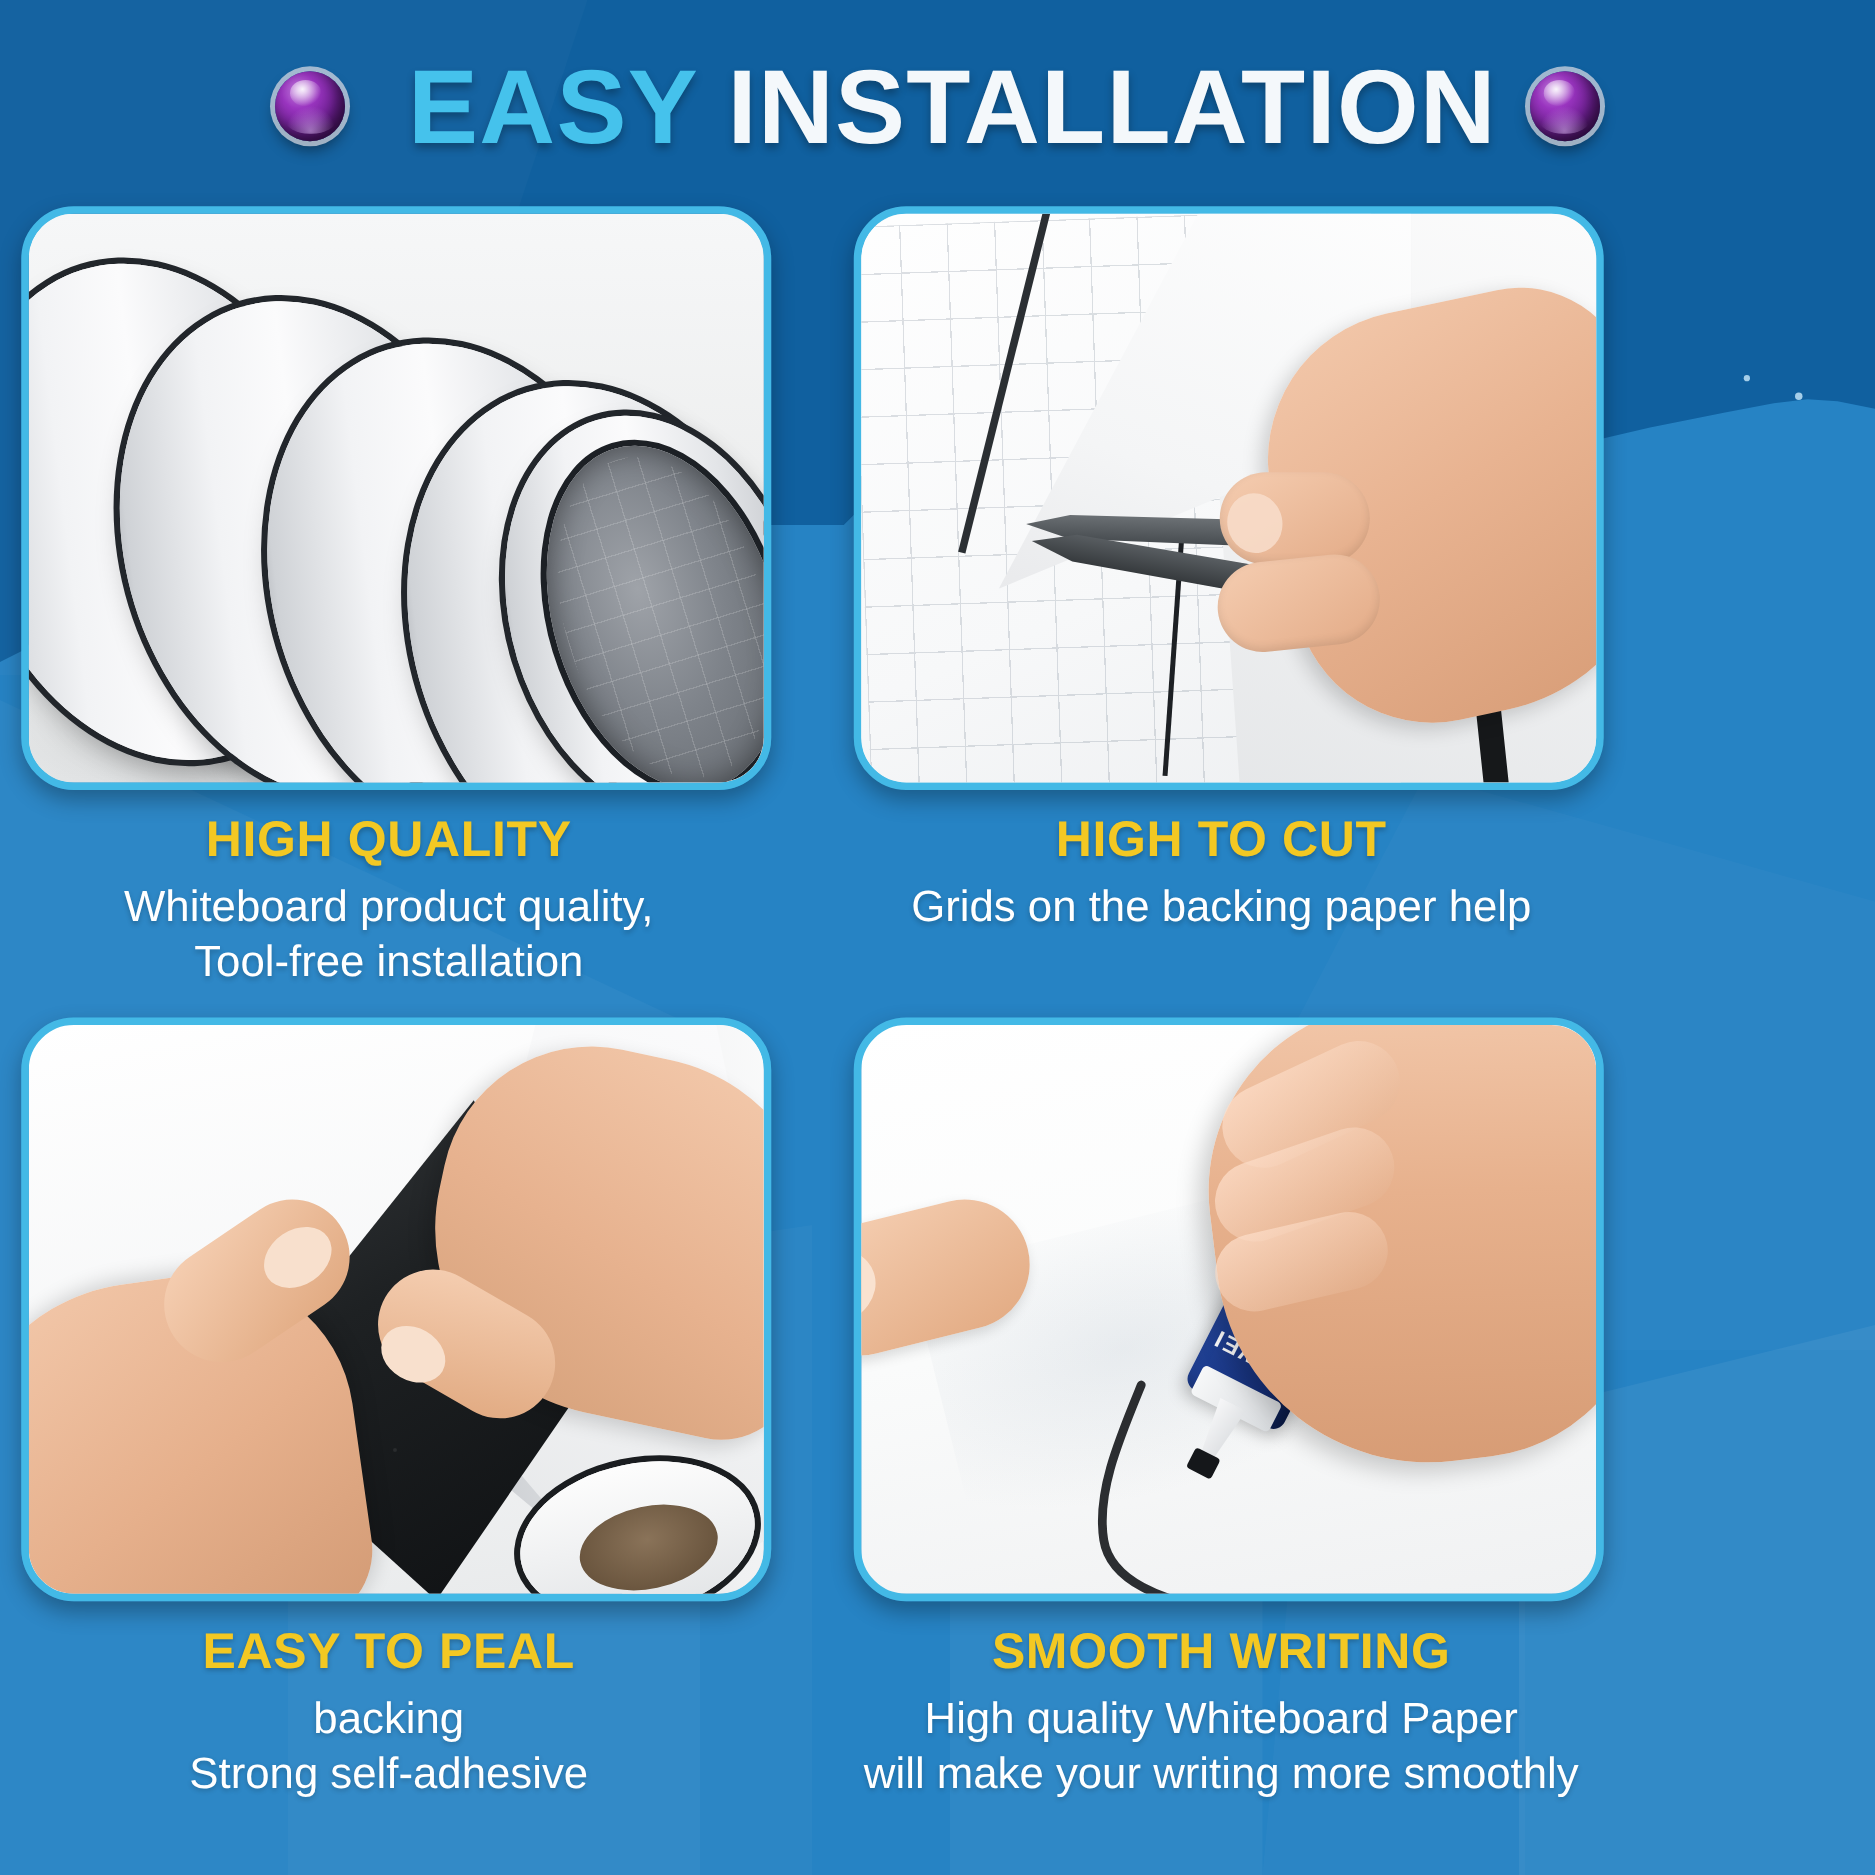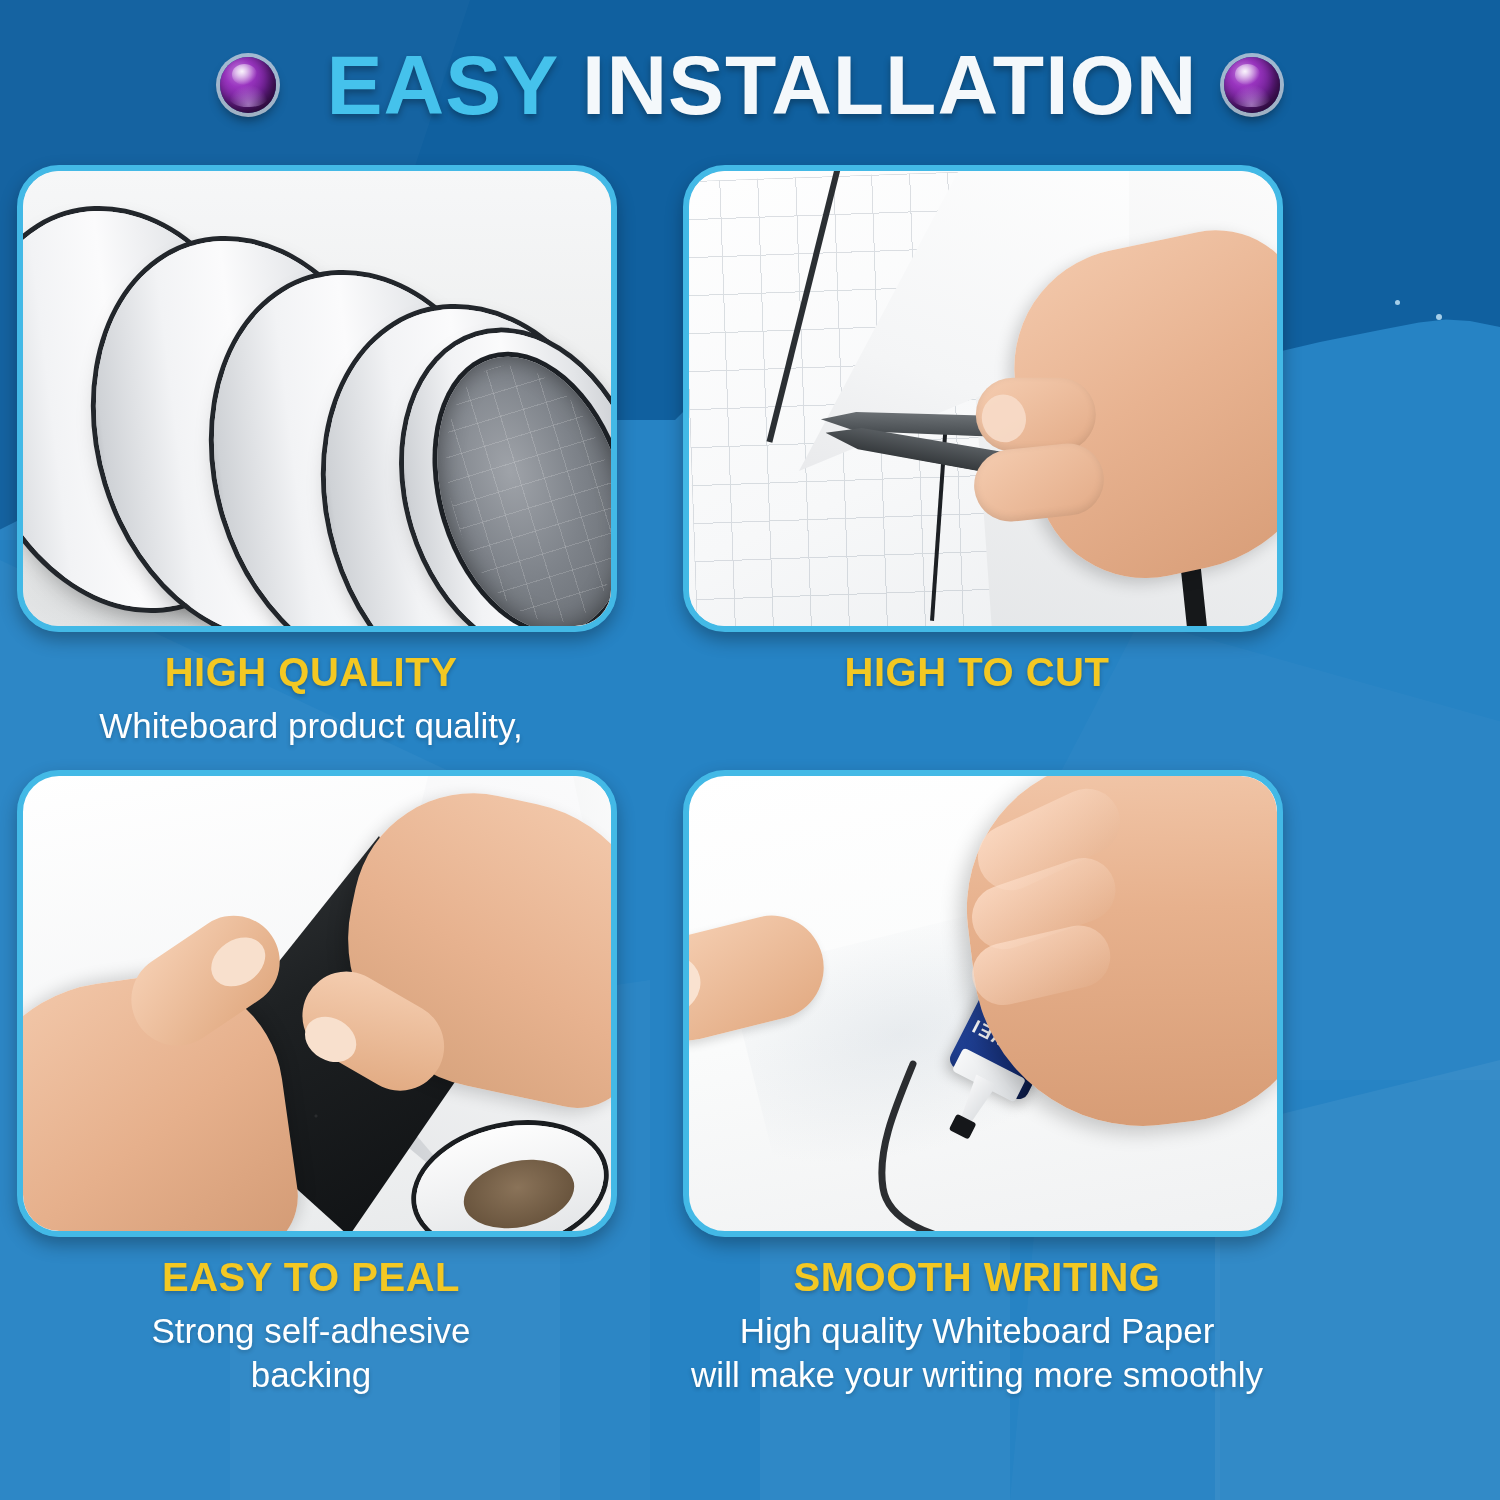--- a/index.html
+++ b/index.html
@@ -381,20 +381,21 @@
             <div class="coil c5"></div>
             <div class="mouth">
               <div class="mouth-grid"></div>
             </div>
           </div>
         </div>
         <div class="cap">
           <div class="cap-title">HIGH QUALITY</div>
           <div class="cap-body">
             <div>Whiteboard product quality,</div>
+            <div>Tool-free installation</div>
           </div>
         </div>
       </div>
 
       <div class="cell">
         <div class="photo p2">
           <div class="photo-inner">
             <div class="sheet-l"></div>
             <div class="gridlines"></div>
             <div class="board"></div>
@@ -416,20 +417,21 @@
             <div class="hand2">
               <div class="finger fa"></div>
               <div class="finger fb"></div>
               <div class="nail" style="left:-40px;top:118px;width:44px;height:48px;"></div>
             </div>
           </div>
         </div>
         <div class="cap">
           <div class="cap-title">HIGH TO CUT</div>
           <div class="cap-body">
+            <div>Grids on the backing paper help</div>
           </div>
         </div>
       </div>
     </div>
 
     <div class="row row2">
 
       <div class="cell">
         <div class="photo p3">
           <div class="photo-inner">
@@ -444,22 +446,22 @@
             </div>
             <div class="handR">
               <div class="thumb2"></div>
               <div class="nail2"></div>
             </div>
           </div>
         </div>
         <div class="cap">
           <div class="cap-title">EASY TO PEAL</div>
           <div class="cap-body">
+            <div>backing</div>
             <div>Strong self-adhesive</div>
-            <div>backing</div>
           </div>
         </div>
       </div>
 
       <div class="cell">
         <div class="photo p4">
           <div class="photo-inner">
             <div class="sheen"></div>
 
             <svg class="stroke-svg" width="320" height="190" viewBox="0 0 320 190">

